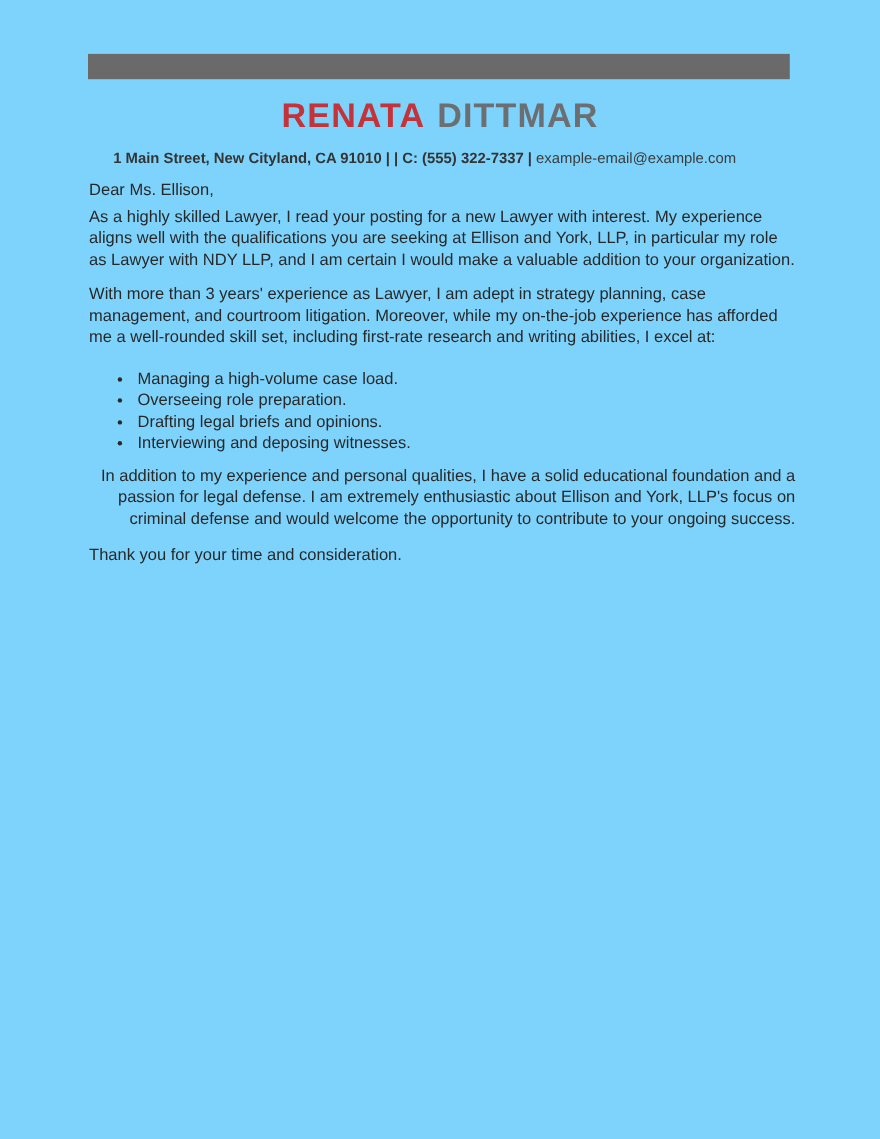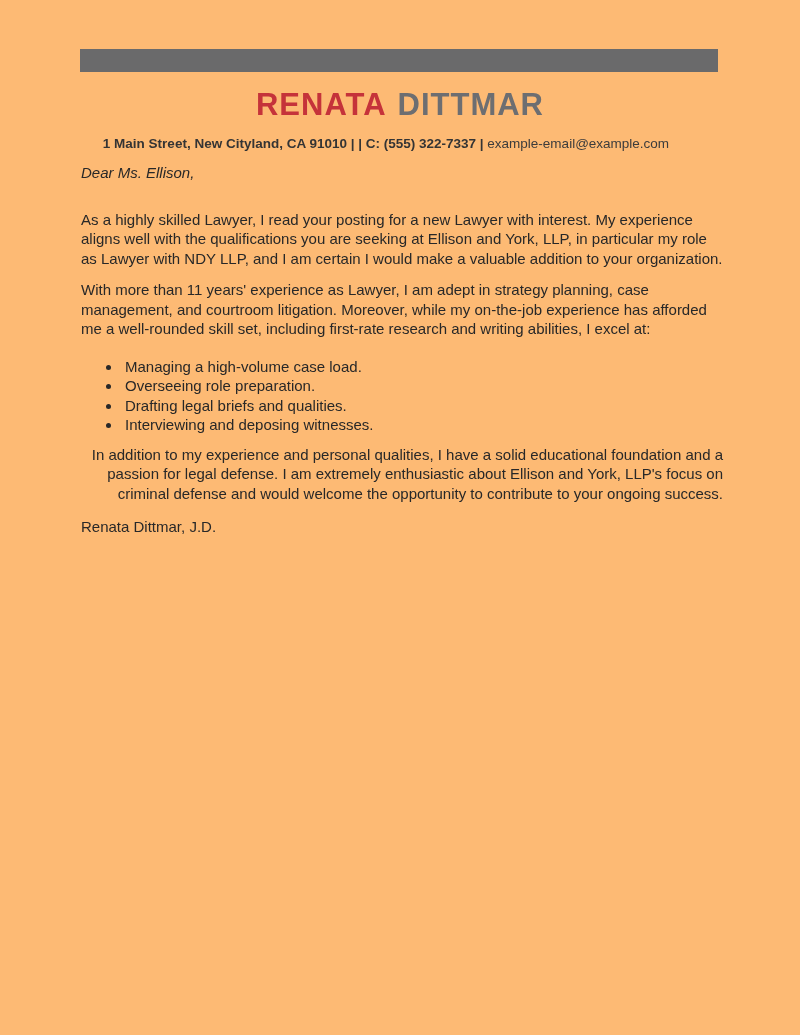--- a/index.html
+++ b/index.html
@@ -12,21 +12,21 @@
     height: 1035px;
     position: relative;
     font-family: "Liberation Sans", "DejaVu Sans", sans-serif;
     overflow: hidden;
   }
   .page {
     position: absolute;
     left: 0; top: 0;
     width: 800px;
     height: 1035px;
-    background: #fdba74;
+    background: #7dd3fc;
   }
   .top-bar {
     position: absolute;
     left: 80px;
     top: 49px;
     width: 638px;
     height: 23px;
     background: #6a6a6b;
   }
   .name-heading {
@@ -70,21 +70,21 @@
     left: 81px;
     top: 163px;
     width: 642px;
     font-size: 15px;
     line-height: 19.5px;
     color: #282828;
   }
   .letter-body p {
     margin: 0 0 12px 0;
   }
-  p.salutation { margin-bottom: 27px; font-style: italic; }
+  p.salutation { margin-bottom: 5px; }
   p.para-closing-1, p.para-closing-2 { margin-bottom: 14px; text-align: right; }
   p.thanks { margin-bottom: 12px; }
   p.signoff { margin-bottom: 30px; }
   p.signature { margin-bottom: 0; }
   ul.skill-list {
     margin: 18px 0 10px 0;
     padding-left: 41px;
     list-style: disc;
   }
   ul.skill-list li {
@@ -106,31 +106,31 @@
   <div class="contact-line">
     <span class="contact-main">1 Main Street, New Cityland, CA 91010 | | C: (555) 322-7337 | </span><span class="contact-email">example-email@example.com</span>
   </div>
 
   <div class="letter-body">
 
     <p class="salutation">Dear Ms. Ellison,</p>
 
     <p class="para-intro">As a highly skilled Lawyer, I read your posting for a new Lawyer with interest. My experience aligns well with the qualifications you are seeking at Ellison and York, LLP, in particular my role as Lawyer with NDY LLP, and I am certain I would make a valuable addition to your organization.</p>
 
-    <p class="para-experience">With more than 11 years' experience as Lawyer, I am adept in strategy planning, case management, and courtroom litigation. Moreover, while my on-the-job experience has afforded me a well-rounded skill set, including first-rate research and writing abilities, I excel at:</p>
+    <p class="para-experience">With more than 3 years' experience as Lawyer, I am adept in strategy planning, case management, and courtroom litigation. Moreover, while my on-the-job experience has afforded me a well-rounded skill set, including first-rate research and writing abilities, I excel at:</p>
 
     <ul class="skill-list">
       <li>Managing a high-volume case load.</li>
       <li>Overseeing role preparation.</li>
-      <li>Drafting legal briefs and qualities.</li>
+      <li>Drafting legal briefs and opinions.</li>
       <li>Interviewing and deposing witnesses.</li>
     </ul>
 
     <p class="para-closing-1">In addition to my experience and personal qualities, I have a solid educational foundation and a passion for legal defense. I am extremely enthusiastic about Ellison and York, LLP's focus on criminal defense and would welcome the opportunity to contribute to your ongoing success.</p>
 
 
+    <p class="thanks">Thank you for your time and consideration.</p>
 
 
-    <p class="signature">Renata Dittmar, J.D.</p>
 
   </div>
 
 </div>
 
 </body></html>

